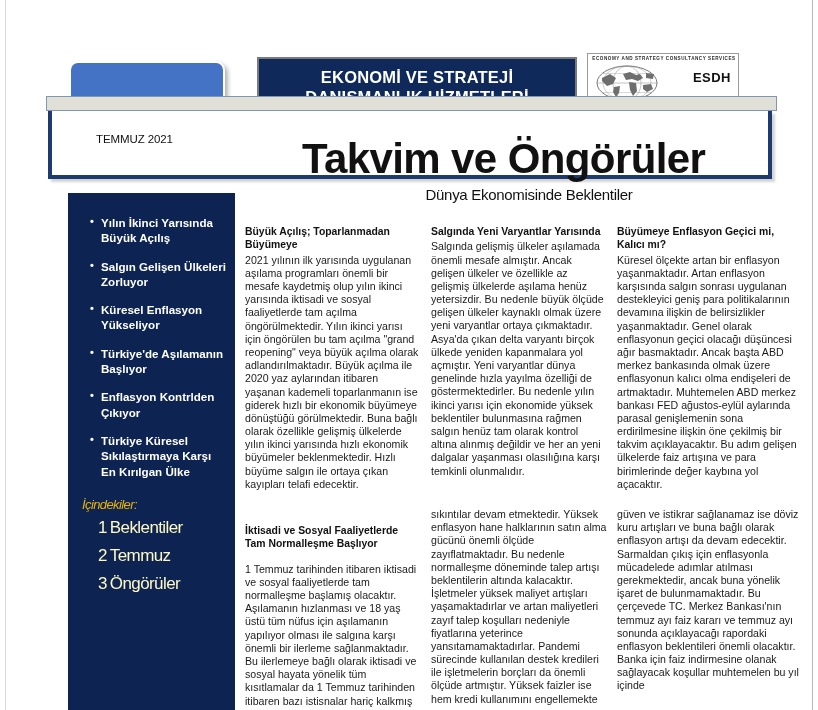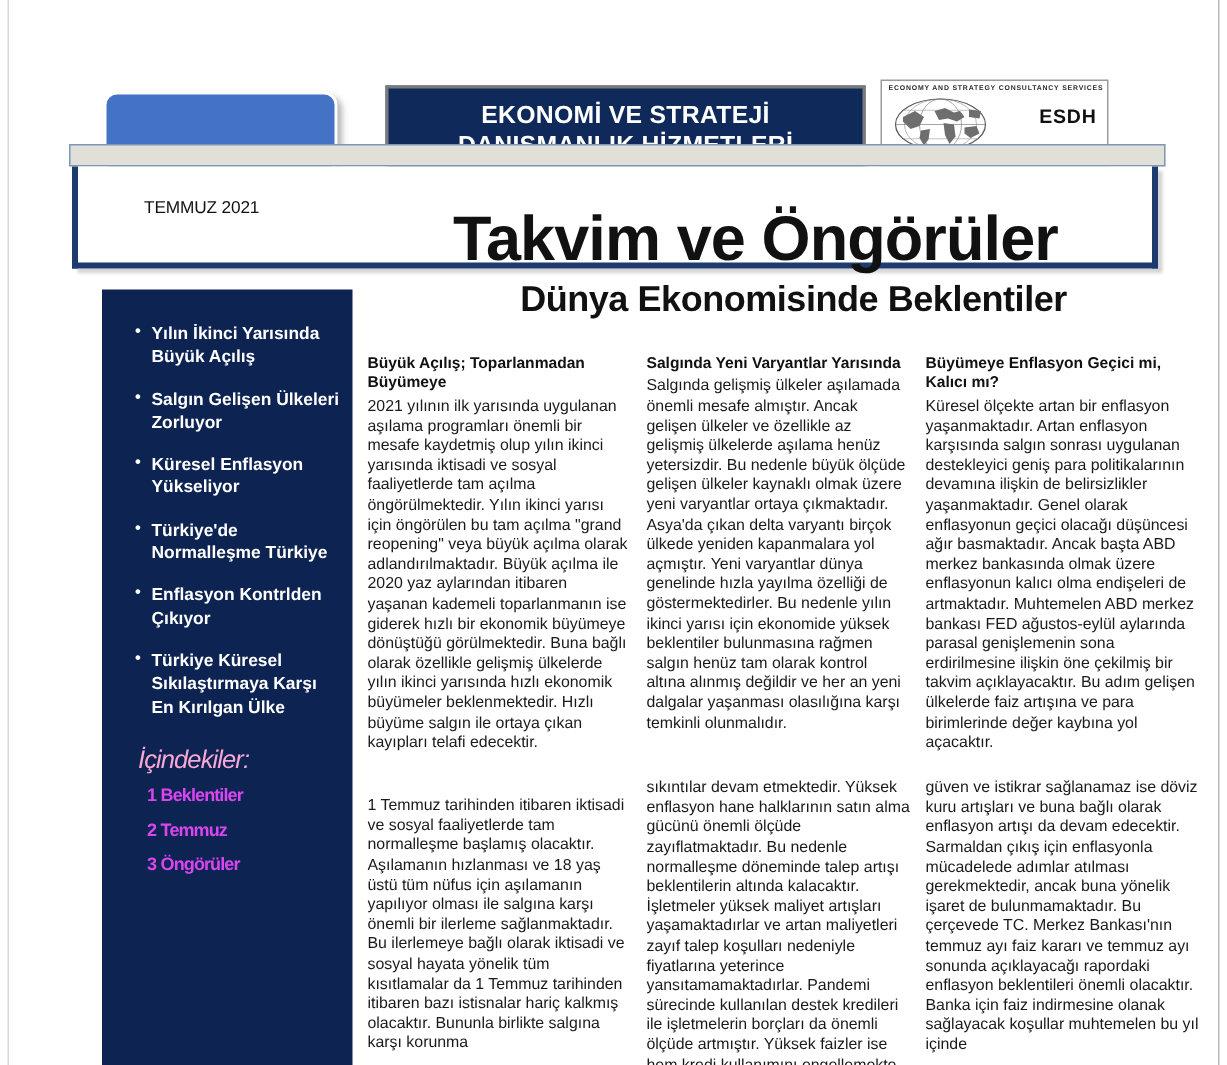--- a/index.html
+++ b/index.html
@@ -189,55 +189,54 @@
     padding-left: 11px;
   }
   .sb-list li::before {
     content: "\2022";
     position: absolute;
     left: 0; top: -1px;
     font-size: 11px;
     color: #ffffff;
   }
   .toc-label {
-    margin: 18px 0 7px 16px;
-    color: #f9a8d4;
-    font-size: 17px;
+    margin: 18px 0 7px 6px;
+    color: #eab308;
+    font-size: 13px;
     font-style: italic;
     font-weight: normal;
     font-family: "Liberation Sans", sans-serif;
     letter-spacing: -0.6px;
   }
   .toc-list {
     list-style: none;
     margin: 0;
     padding: 0 0 0 22px;
   }
   .toc-list li {
-    color: #d946ef;
-    font-size: 12px;
+    color: #fef9c3;
+    font-size: 17px;
     line-height: 1.0;
     margin-bottom: 11px;
     letter-spacing: -0.6px;
     white-space: nowrap;
-    font-weight: bold;
   }
   .toc-list li .num { margin-right: 3px; }
 
   
   .content {
     position: absolute;
     left: 245px; top: 186px;
     width: 568px;
     height: 524px;
     overflow: hidden;
   }
   .section-head {
-    font-size: 24px;
-    font-weight: bold;
+    font-size: 15px;
+    font-weight: normal;
     color: #111111;
     letter-spacing: -0.3px;
     margin: 0 0 6px 0;
     white-space: nowrap;
   }
   .section-head.center { text-align: center; }
   .cols {
     display: flex;
     gap: 10px;
   }
@@ -306,21 +305,21 @@
   <div class="titlebox">
     <div class="issue-date">TEMMUZ 2021</div>
     <div class="main-title">Takvim ve Öngörüler</div>
   </div>
 
   <div class="sidebar">
     <ul class="sb-list">
       <li>Yılın İkinci Yarısında Büyük Açılış</li>
       <li>Salgın Gelişen Ülkeleri Zorluyor</li>
       <li>Küresel Enflasyon Yükseliyor</li>
-      <li>Türkiye'de Normalleşme Türkiye</li>
+      <li>Türkiye'de Aşılamanın Başlıyor</li>
       <li>Enflasyon Kontrlden Çıkıyor</li>
       <li>Türkiye Küresel Sıkılaştırmaya Karşı En Kırılgan Ülke</li>
     </ul>
     <div class="toc-label">İçindekiler:</div>
     <ul class="toc-list">
       <li><span class="num">1</span><span>Beklentiler</span></li>
       <li><span class="num">2</span><span>Temmuz</span></li>
       <li><span class="num">3</span><span>Öngörüler</span></li>
     </ul>
   </div>
@@ -341,20 +340,21 @@
         <div class="col wide">
           <h4>Büyümeye Enflasyon Geçici mi, Kalıcı mı?</h4>
           <p>Küresel ölçekte artan bir enflasyon yaşanmaktadır. Artan enflasyon karşısında salgın sonrası uygulanan destekleyici geniş para politikalarının devamına ilişkin de belirsizlikler yaşanmaktadır.  Genel olarak enflasyonun geçici olacağı düşüncesi ağır basmaktadır. Ancak başta ABD merkez bankasında olmak üzere enflasyonun kalıcı olma endişeleri de artmaktadır. Muhtemelen ABD merkez bankası FED ağustos-eylül aylarında parasal genişlemenin sona erdirilmesine ilişkin öne çekilmiş bir takvim açıklayacaktır. Bu adım gelişen ülkelerde faiz artışına ve para birimlerinde değer kaybına yol açacaktır.</p>
         </div>
       </div>
     </div>
 
     <div class="sec2">
       <div class="cols">
         <div class="col">
+          <h4>İktisadi ve Sosyal Faaliyetlerde Tam Normalleşme Başlıyor</h4>
           <p class="spaced">1 Temmuz tarihinden itibaren iktisadi ve sosyal faaliyetlerde tam normalleşme başlamış olacaktır. Aşılamanın hızlanması ve 18 yaş üstü tüm nüfus için aşılamanın yapılıyor olması ile salgına karşı önemli bir ilerleme sağlanmaktadır. Bu ilerlemeye bağlı olarak iktisadi ve sosyal hayata yönelik tüm kısıtlamalar da 1 Temmuz tarihinden itibaren bazı istisnalar hariç kalkmış olacaktır. Bununla birlikte salgına karşı korunma</p>
         </div>
         <div class="col">
           <p>sıkıntılar devam etmektedir. Yüksek enflasyon hane halklarının satın alma gücünü önemli ölçüde zayıflatmaktadır. Bu nedenle normalleşme döneminde talep artışı beklentilerin altında kalacaktır. İşletmeler yüksek maliyet artışları yaşamaktadırlar ve artan maliyetleri zayıf talep koşulları nedeniyle fiyatlarına yeterince yansıtamamaktadırlar. Pandemi sürecinde kullanılan destek kredileri ile işletmelerin borçları da önemli ölçüde artmıştır. Yüksek faizler ise hem kredi kullanımını engellemekte</p>
         </div>
         <div class="col wide">
           <p>güven ve istikrar sağlanamaz ise döviz kuru artışları ve buna bağlı olarak enflasyon artışı da devam edecektir. Sarmaldan çıkış için enflasyonla mücadelede adımlar atılması gerekmektedir, ancak buna yönelik işaret de bulunmamaktadır. Bu çerçevede TC. Merkez Bankası'nın temmuz ayı faiz kararı ve temmuz ayı sonunda açıklayacağı rapordaki enflasyon beklentileri önemli olacaktır. Banka için faiz indirmesine olanak sağlayacak koşullar muhtemelen bu yıl içinde</p>
         </div>
       </div>
     </div>

